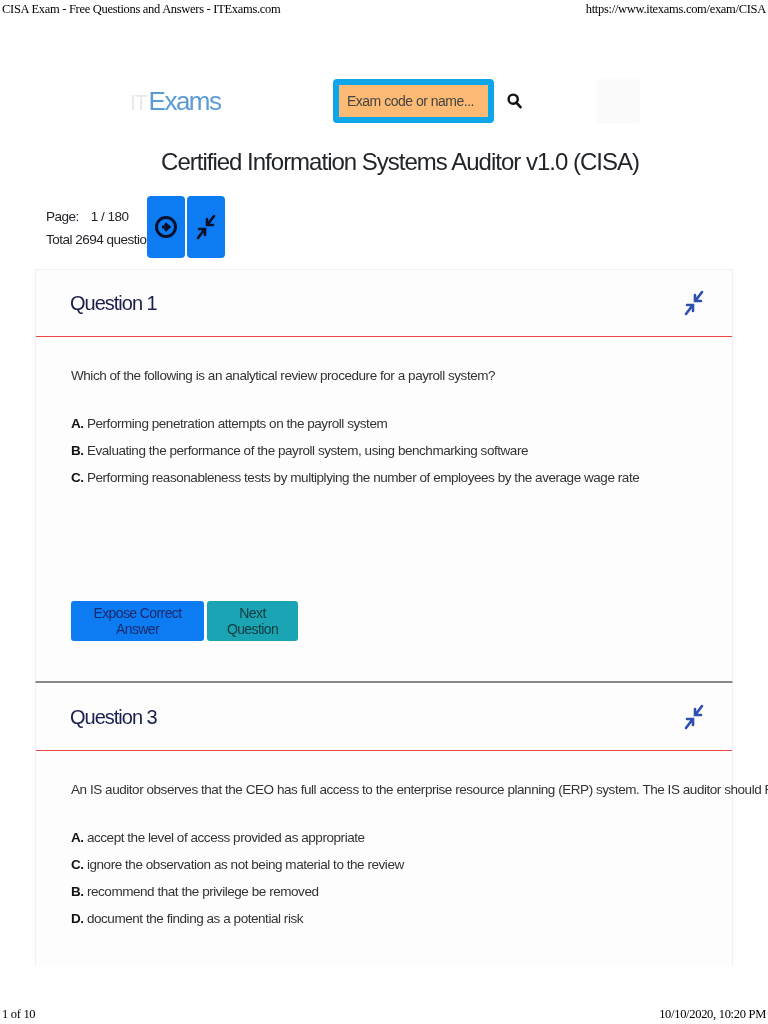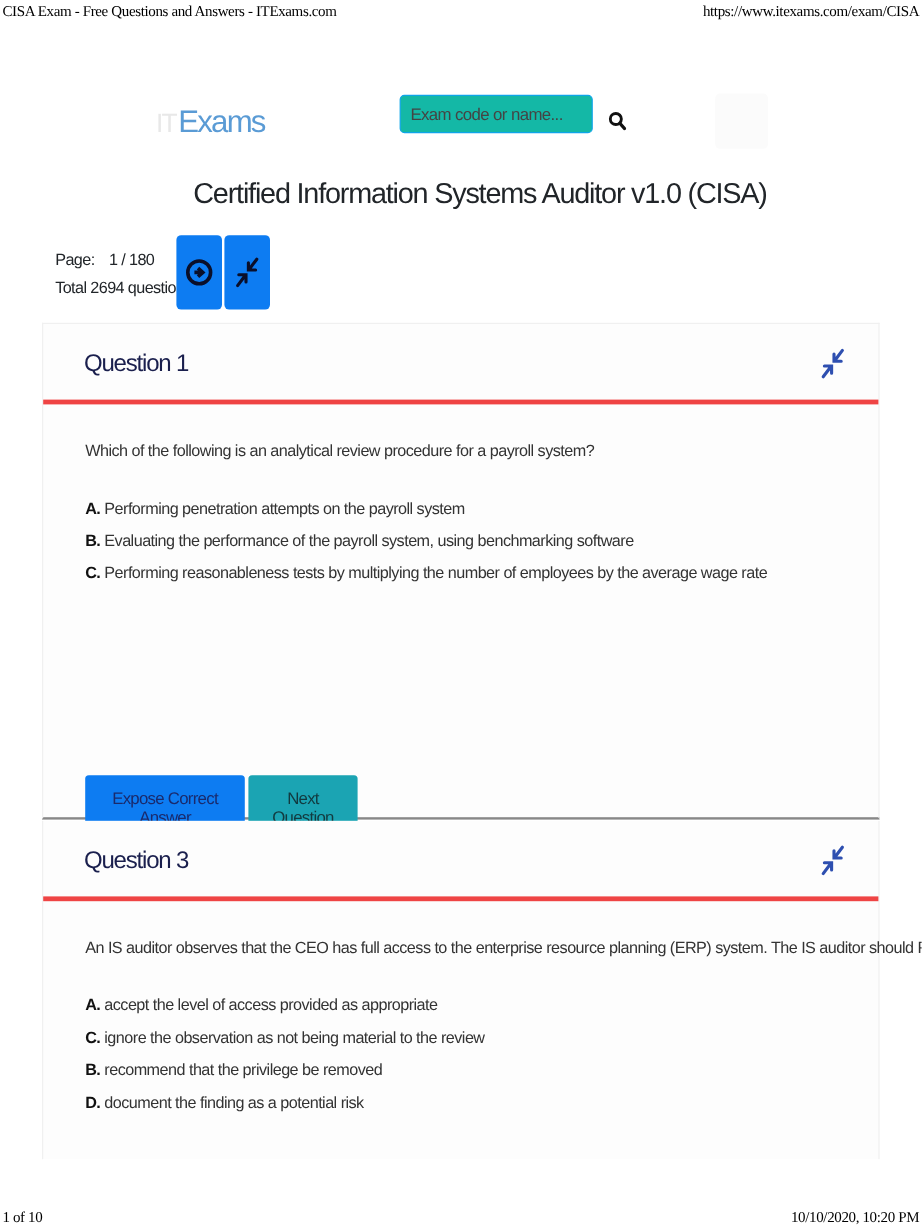--- a/index.html
+++ b/index.html
@@ -14,22 +14,22 @@
   .print-footer { position: absolute; top: 1007px; left: 0; width: 768px; height: 18px;
     font-family: "Liberation Serif", serif; font-size: 12.5px; color: #000; letter-spacing: -0.3px; }
   .print-footer .left { position: absolute; left: 2px; }
   .print-footer .right { position: absolute; right: 2px; }
 
   .topbar { position: absolute; top: 78px; left: 0; width: 768px; height: 48px; }
   .logo { position: absolute; left: 130px; top: 8px; width: 84px; height: 34px;
     font-size: 26px; color: #5a9bd5; letter-spacing: -1.5px; font-weight: normal; }
   .logo .it { color: #e8e8e8; font-size: 22px; margin-right: 2px; }
 
-  .search-input { position: absolute; left: 333px; top: 1px; width: 161px; height: 32px;
-    border: 1px solid #0ea5e9; border-radius: 4px; background: #14b8a6;
+  .search-input { position: absolute; left: 333px; top: 1px; width: 161px; height: 44px;
+    border: 6px solid #0ea5e9; border-radius: 4px; background: #fdba74;
     font-family: "Liberation Sans", sans-serif; font-size: 14px; color: #333; padding: 0 8px; letter-spacing: -0.5px; }
   .search-input::placeholder { color: #444; }
   .search-btn { position: absolute; left: 500px; top: 8px; width: 28px; height: 30px;
     background: none; border: none; cursor: pointer; }
   .search-btn svg { display: block; margin: 6px auto; }
   .topbar-ghost { position: absolute; left: 596px; top: 0; width: 44px; height: 46px; background: #fbfbfb; border-radius: 4px; }
 
   .page-title { position: absolute; top: 148px; left: 0; width: 768px; text-align: center;
     font-size: 24px; color: #212529; letter-spacing: -1px; padding-left: 32px; }
 
@@ -37,31 +37,31 @@
   .pager .page-label { margin-right: 12px; }
   .icon-btn { position: absolute; top: 196px; width: 38px; height: 62px; background: #0d7cf2;
     border: none; border-radius: 4px; cursor: pointer; }
   .icon-btn svg { display: block; margin: 0 auto; }
   .btn-next-page { left: 147px; }
   .btn-collapse-all { left: 187px; }
 
   .card { position: absolute; left: 35px; width: 698px; background: #fdfdfd; }
   .card-1 { top: 269px; height: 414px; border: 1px solid #f0f0f0; border-bottom: 2px solid #888; }
   .card-2 { top: 684px; height: 282px; border-left: 1px solid #f0f0f0; border-right: 1px solid #f0f0f0; }
-  .card-header { position: absolute; left: 0; top: 0; width: 100%; height: 67px; border-bottom: 4px solid #ef4444; }
+  .card-header { position: absolute; left: 0; top: 0; width: 100%; height: 67px; border-bottom: 1px solid #ef4444; }
   .card-title { position: absolute; left: 34px; top: 22px; font-size: 20px; color: #1a1f4d; letter-spacing: -1px; }
   .card-collapse { position: absolute; right: 24px; top: 18px; width: 28px; height: 32px; background: none; border: none; cursor: pointer; }
 
   .q-text { position: absolute; left: 35px; font-size: 13.5px; color: #333; letter-spacing: -0.45px; white-space: nowrap; }
   .answers { position: absolute; left: 35px; font-size: 13.5px; color: #333; letter-spacing: -0.45px; white-space: nowrap; }
   .answer { height: 27px; line-height: 27px; }
   .answer b { color: #111; }
 
-  .btn { position: absolute; top: 331px; height: 54px; border: none; border-radius: 3px;
-    font-family: "Liberation Sans", sans-serif; font-size: 14px; letter-spacing: -0.6px; cursor: pointer; padding: 0 6px; margin-top: 45px; }
+  .btn { position: absolute; top: 331px; height: 40px; border: none; border-radius: 3px;
+    font-family: "Liberation Sans", sans-serif; font-size: 14px; letter-spacing: -0.6px; cursor: pointer; padding: 0 6px; }
   .btn-expose { left: 35px; width: 133px; background: #0d7cf2; color: #1a2a6c; }
   .btn-next-q { left: 171px; width: 91px; background: #1ba4b3; color: #123a3f; }
 </style>
 </head>
 <body>
 
 <div class="print-header">
   <span class="left">CISA Exam - Free Questions and Answers - ITExams.com</span>
   <span class="right">https://www.itexams.com/exam/CISA</span>
 </div>

